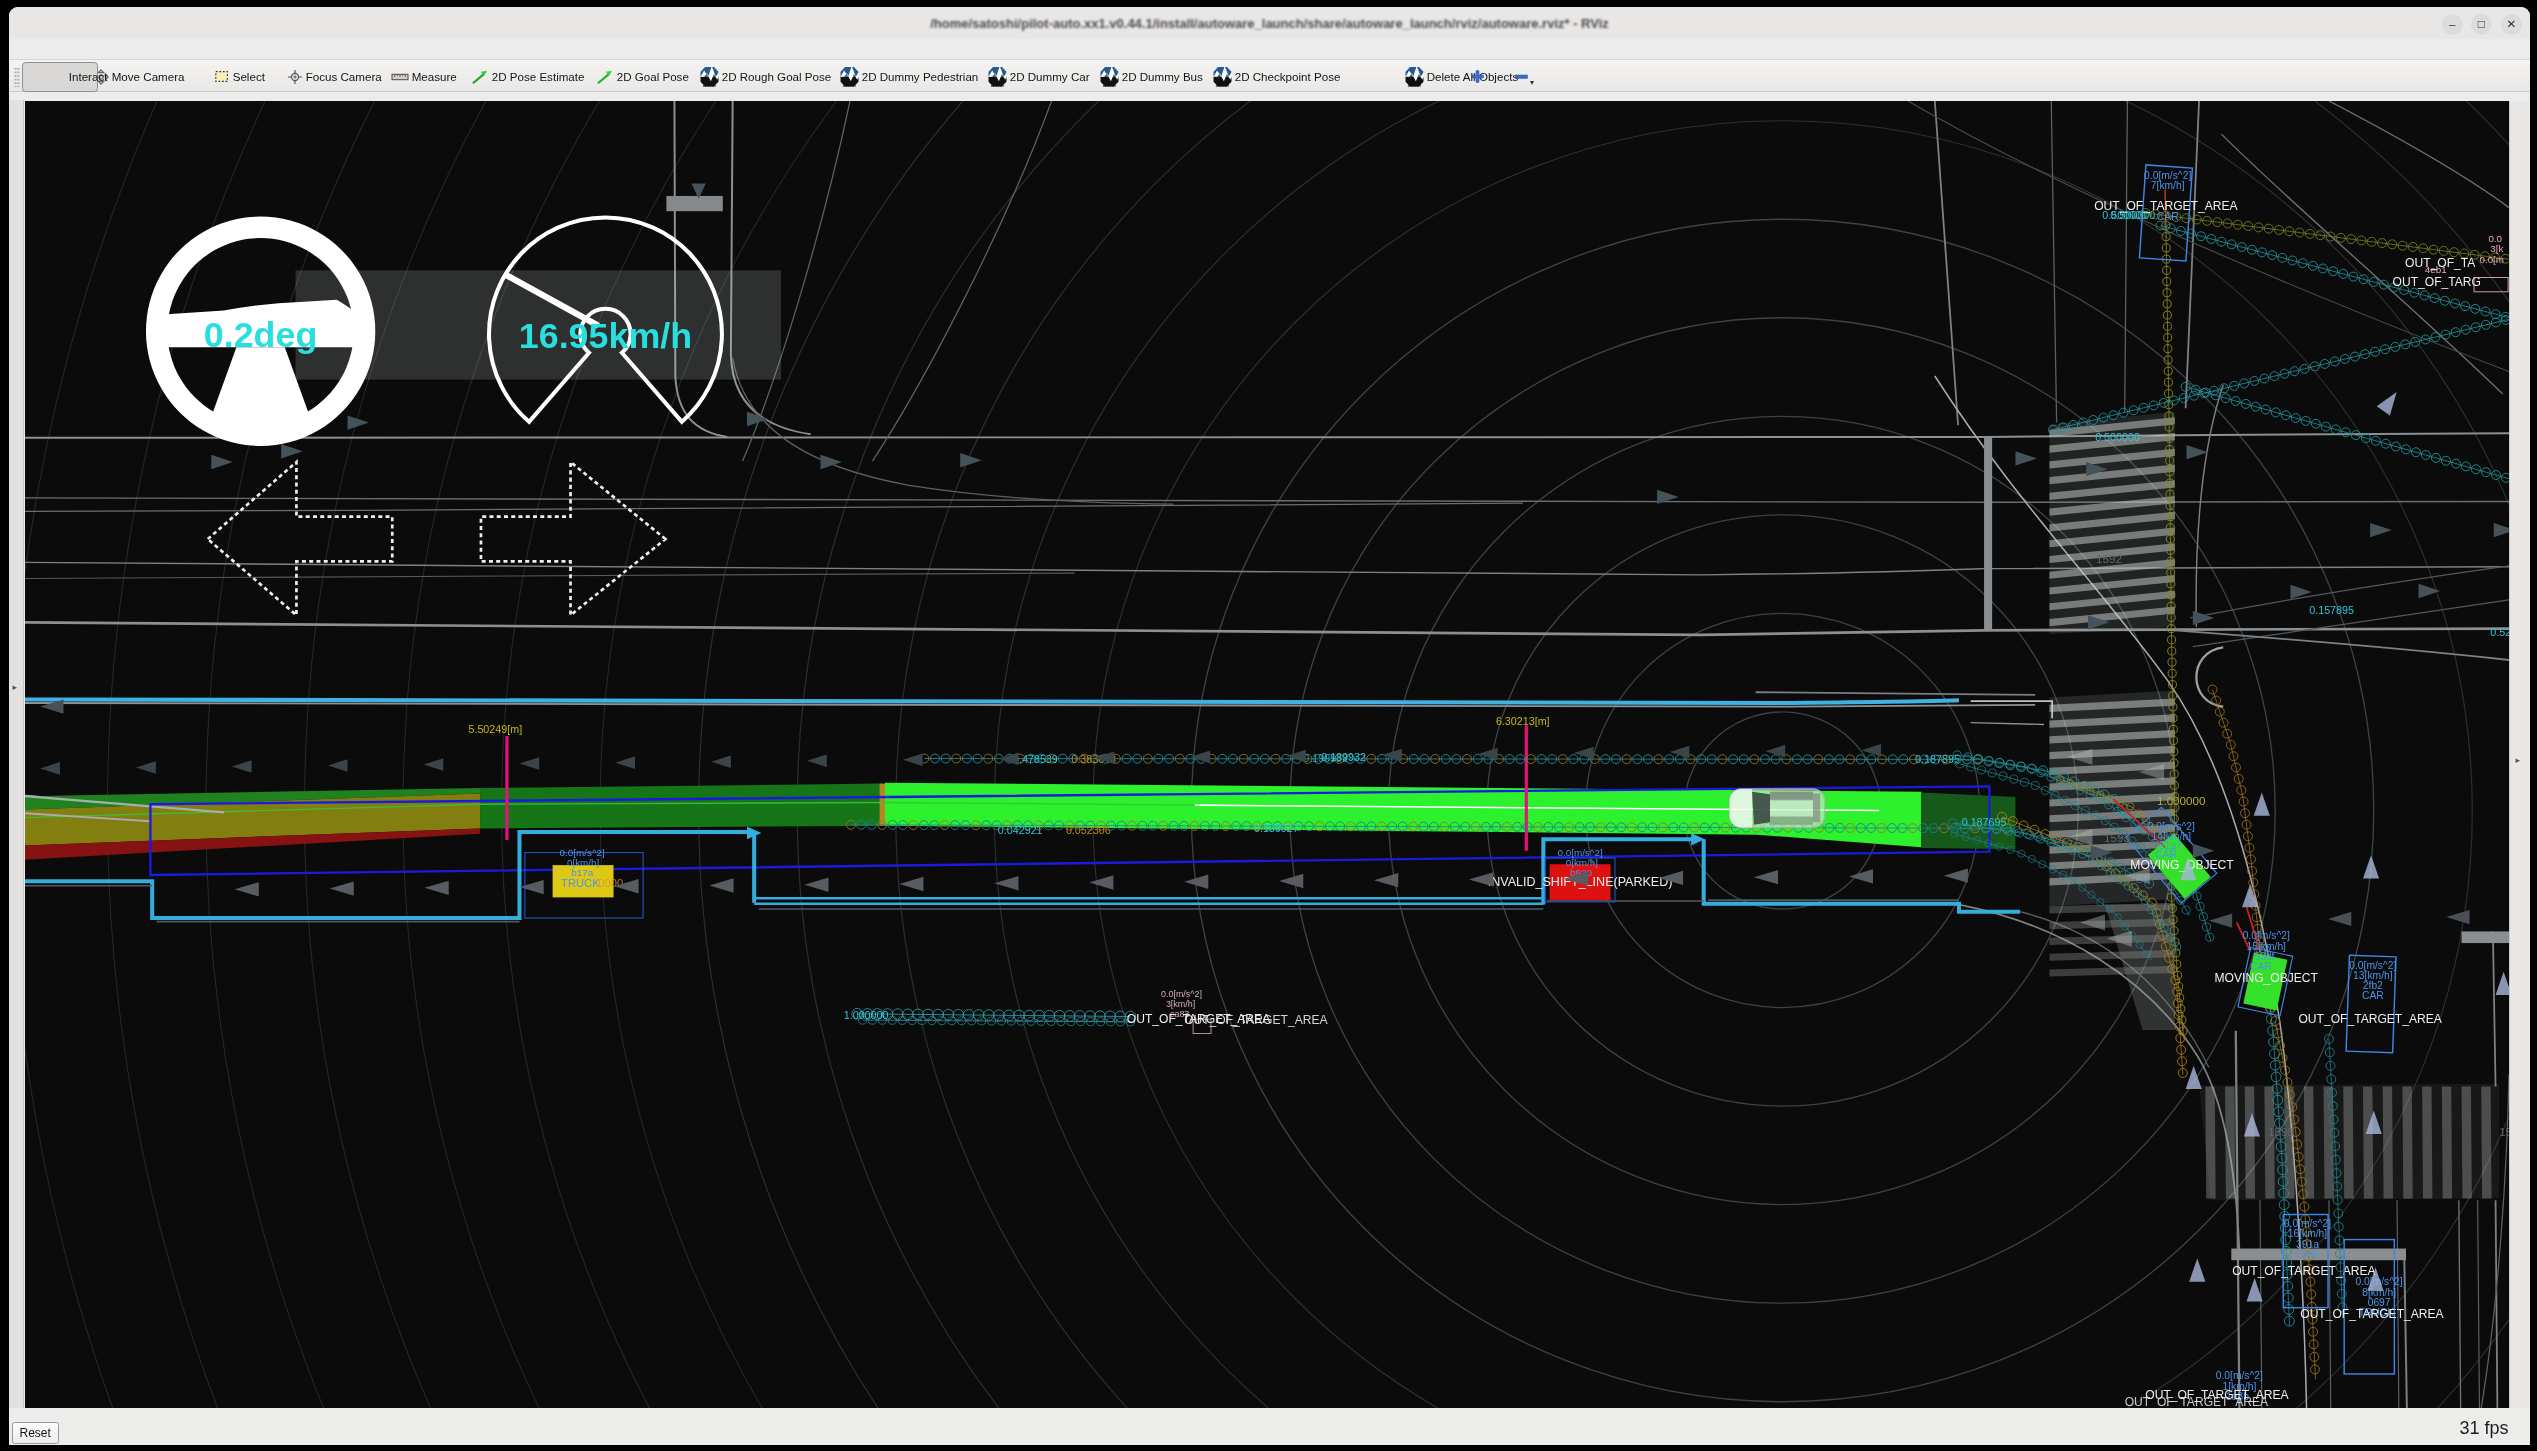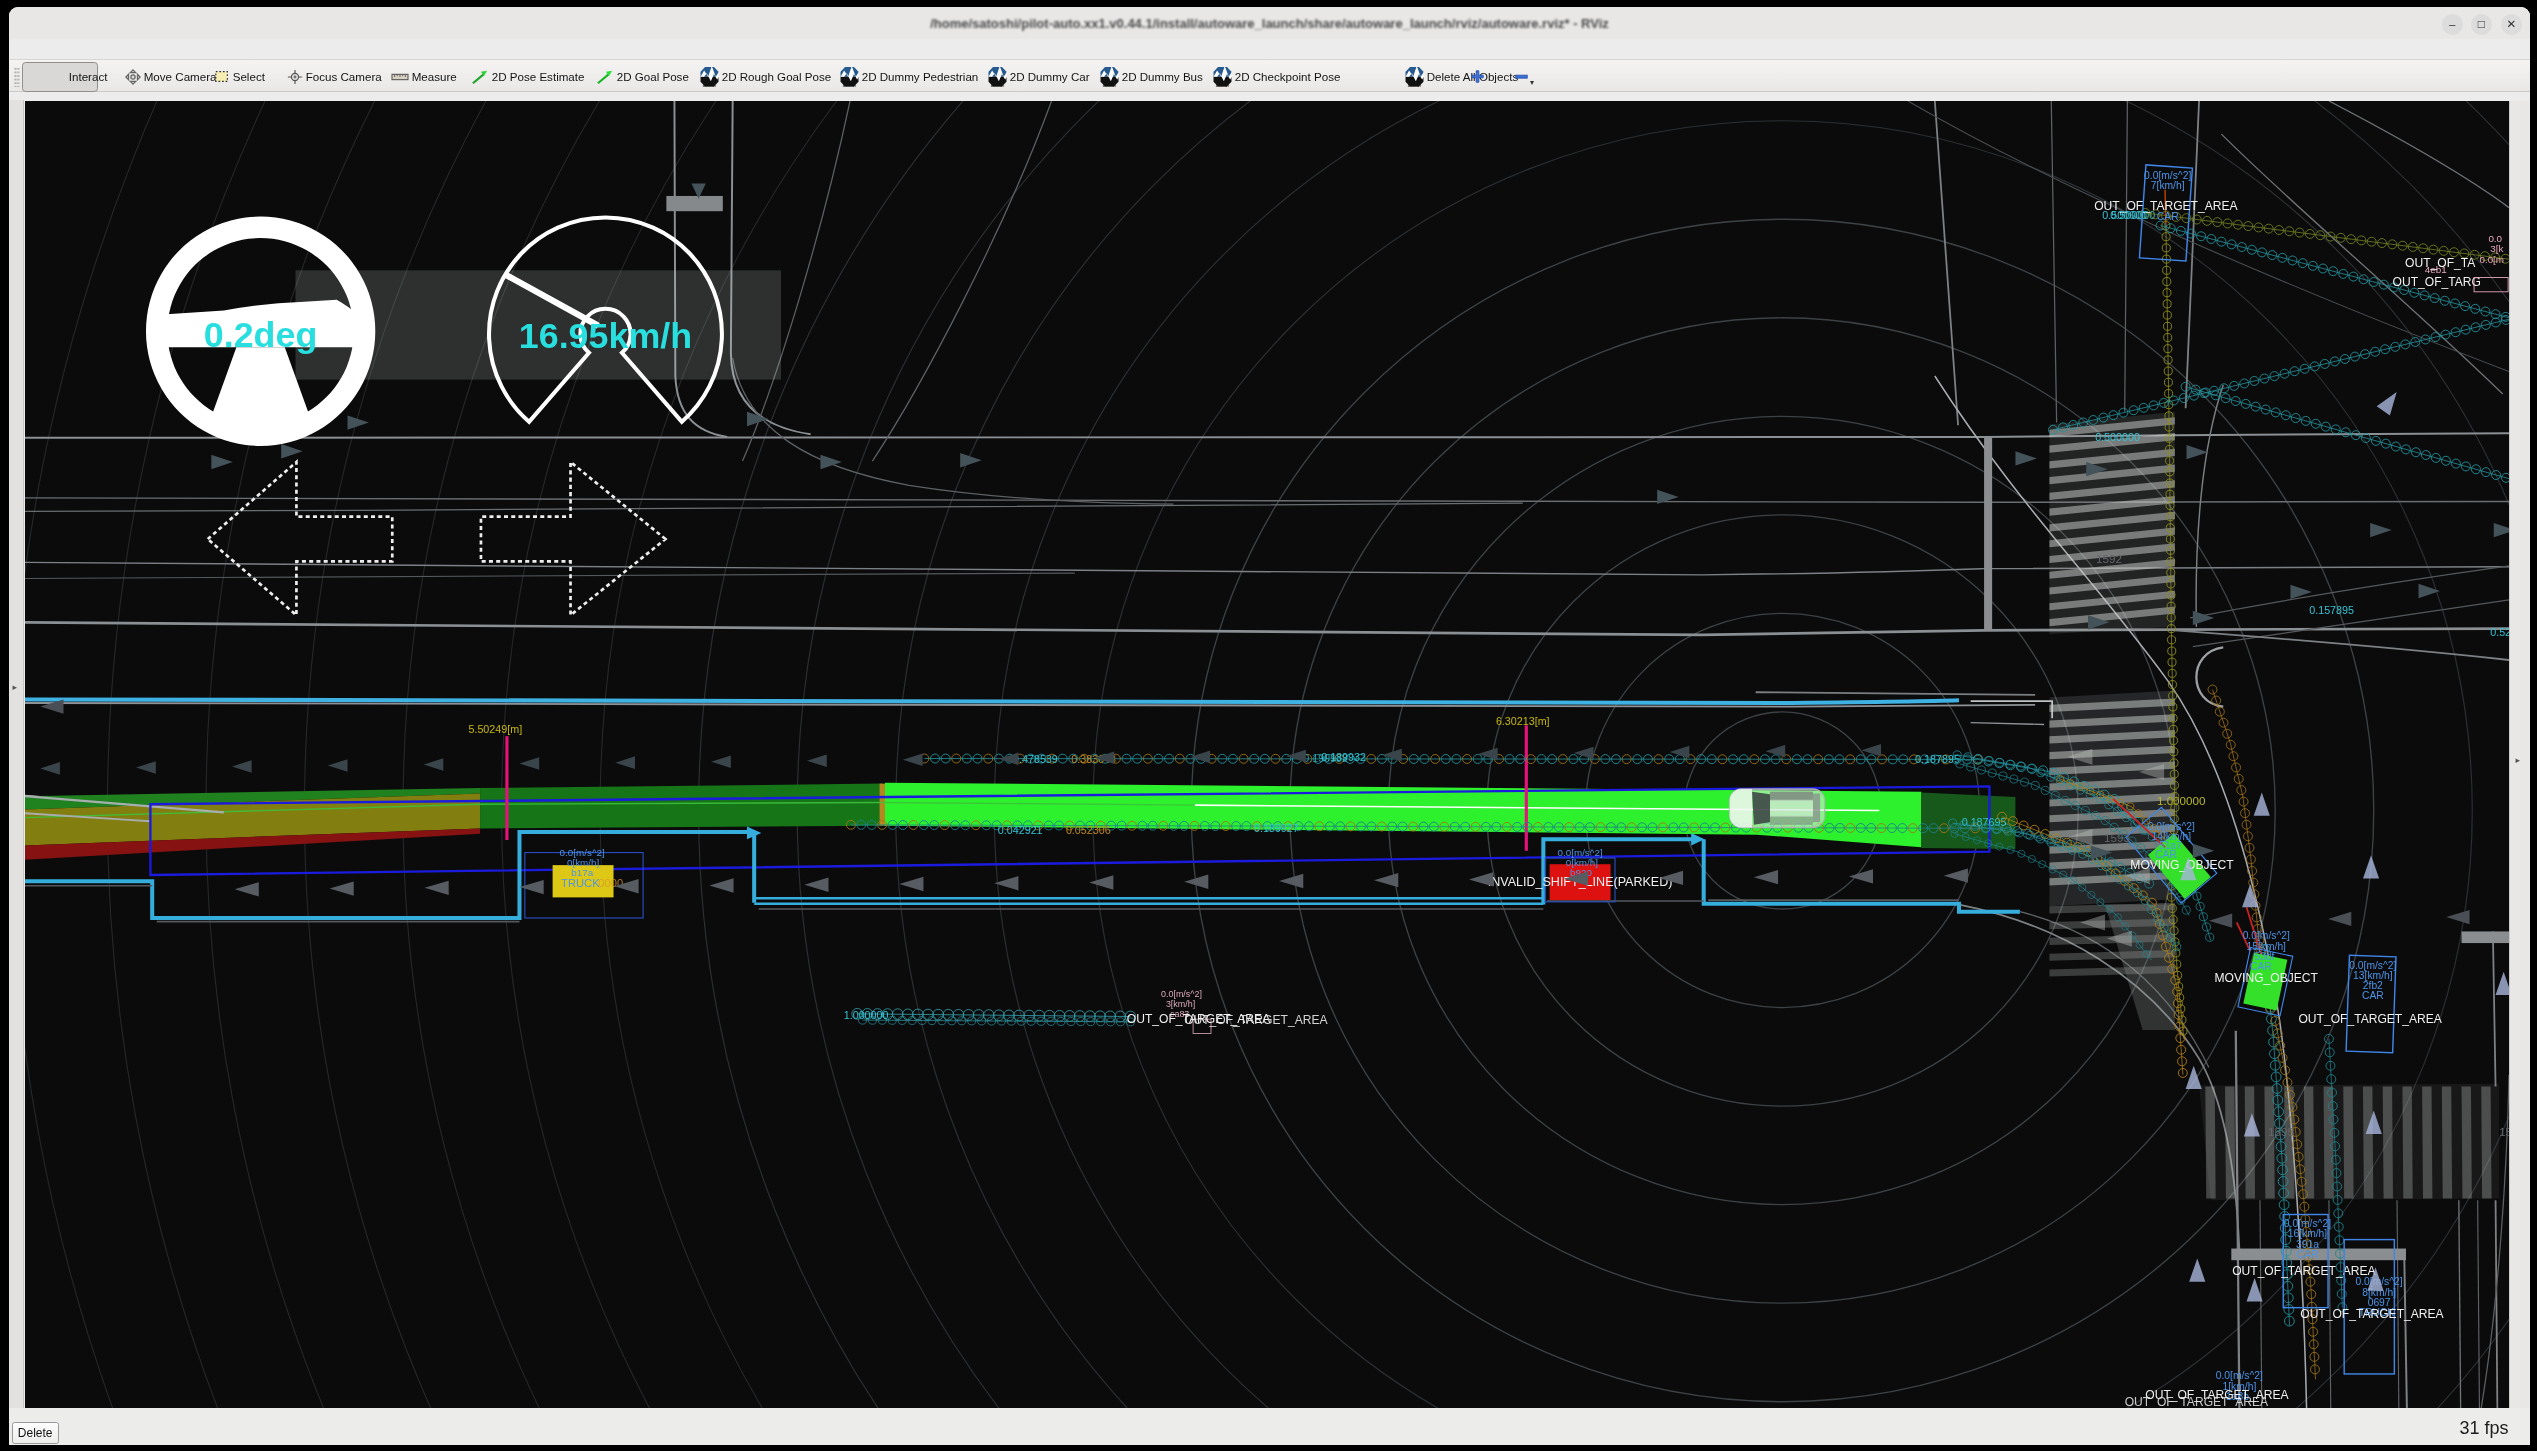--- a/index.html
+++ b/index.html
@@ -33,21 +33,21 @@
     <div class="wbtn" style="left:2492px;">✕</div>
   </div>
   <div id="toolbar">
     <div style="position:absolute;left:5.4px;top:7.2px;width:5.4px;height:20px;background-image:radial-gradient(circle,#aaa 0.9px,transparent 1.1px);background-size:2.7px 3.6px;"></div>
     <div id="interactbtn">
         <svg width="16" height="16" viewBox="0 0 19 19">
           <path d="M7 2 v8 l-2-2 -2 1 4 6 h7 l2-5 v-4 l-3-1 -2-1 -1-2 z" fill="#fff" stroke="#222" stroke-width="1.2"></path>
         </svg>
         <span style="margin-left:1.8px;">Interact</span>
       </div>
-    <div class="titem" style="left:116px;"><svg width="16" height="16" viewBox="0 0 18 18">
+    <div class="titem" style="left:84px;"><svg width="16" height="16" viewBox="0 0 18 18">
           <g stroke="#666" stroke-width="1.4" fill="#ddd">
             <path d="M9 1 l3 3 h-6 z M9 17 l-3-3 h6 z M1 9 l3-3 v6 z M17 9 l-3 3 v-6 z"></path>
             <circle cx="9" cy="9" r="2.4"></circle>
           </g>
         </svg>Move Camera</div>
     <div class="titem" style="left:205px;"><svg width="16" height="16" viewBox="0 0 18 18">
           <rect x="2" y="3" width="13" height="11" fill="#f7eeb4" stroke="#333" stroke-width="1.3" stroke-dasharray="2 2"></rect>
         </svg>Select</div>
     <div class="titem" style="left:278px;"><svg width="16" height="16" viewBox="0 0 18 18">
           <g stroke="#555" stroke-width="1.3" fill="none">
@@ -116,21 +116,21 @@
         <span style="position:relative;top:6.3px;left:-1.8px;font-size:8px;color:#333;">▾</span>
       </div>
   </div>
   <div id="lstrip">
       <div style="position:absolute;left:3.6px;top:582px;color:#555;font-size:9px;">▸</div>
     </div>
   <div id="rstrip">
       <div style="position:absolute;left:5.4px;top:654px;color:#555;font-size:9px;">▸</div>
     </div>
   <div id="statusbar">
-    <div id="resetbtn">Delete</div>
+    <div id="resetbtn">Reset</div>
     <div id="fps">31 fps</div>
   </div>
   <svg id="viewport" viewBox="28 113 2773 1459" preserveAspectRatio="none">
 
 <rect x="28" y="113" width="2773" height="1459" fill="#0b0b0c"></rect>
 <g fill="none">
 <circle cx="1990" cy="905" r="110" stroke="#3d4245" stroke-width="1.5"></circle>
 <circle cx="1990" cy="905" r="220" stroke="#3d4245" stroke-width="1.5"></circle>
 <circle cx="1990" cy="905" r="330" stroke="#3d4245" stroke-width="1.5"></circle>
 <circle cx="1990" cy="905" r="440" stroke="#3d4245" stroke-width="1.5"></circle>

